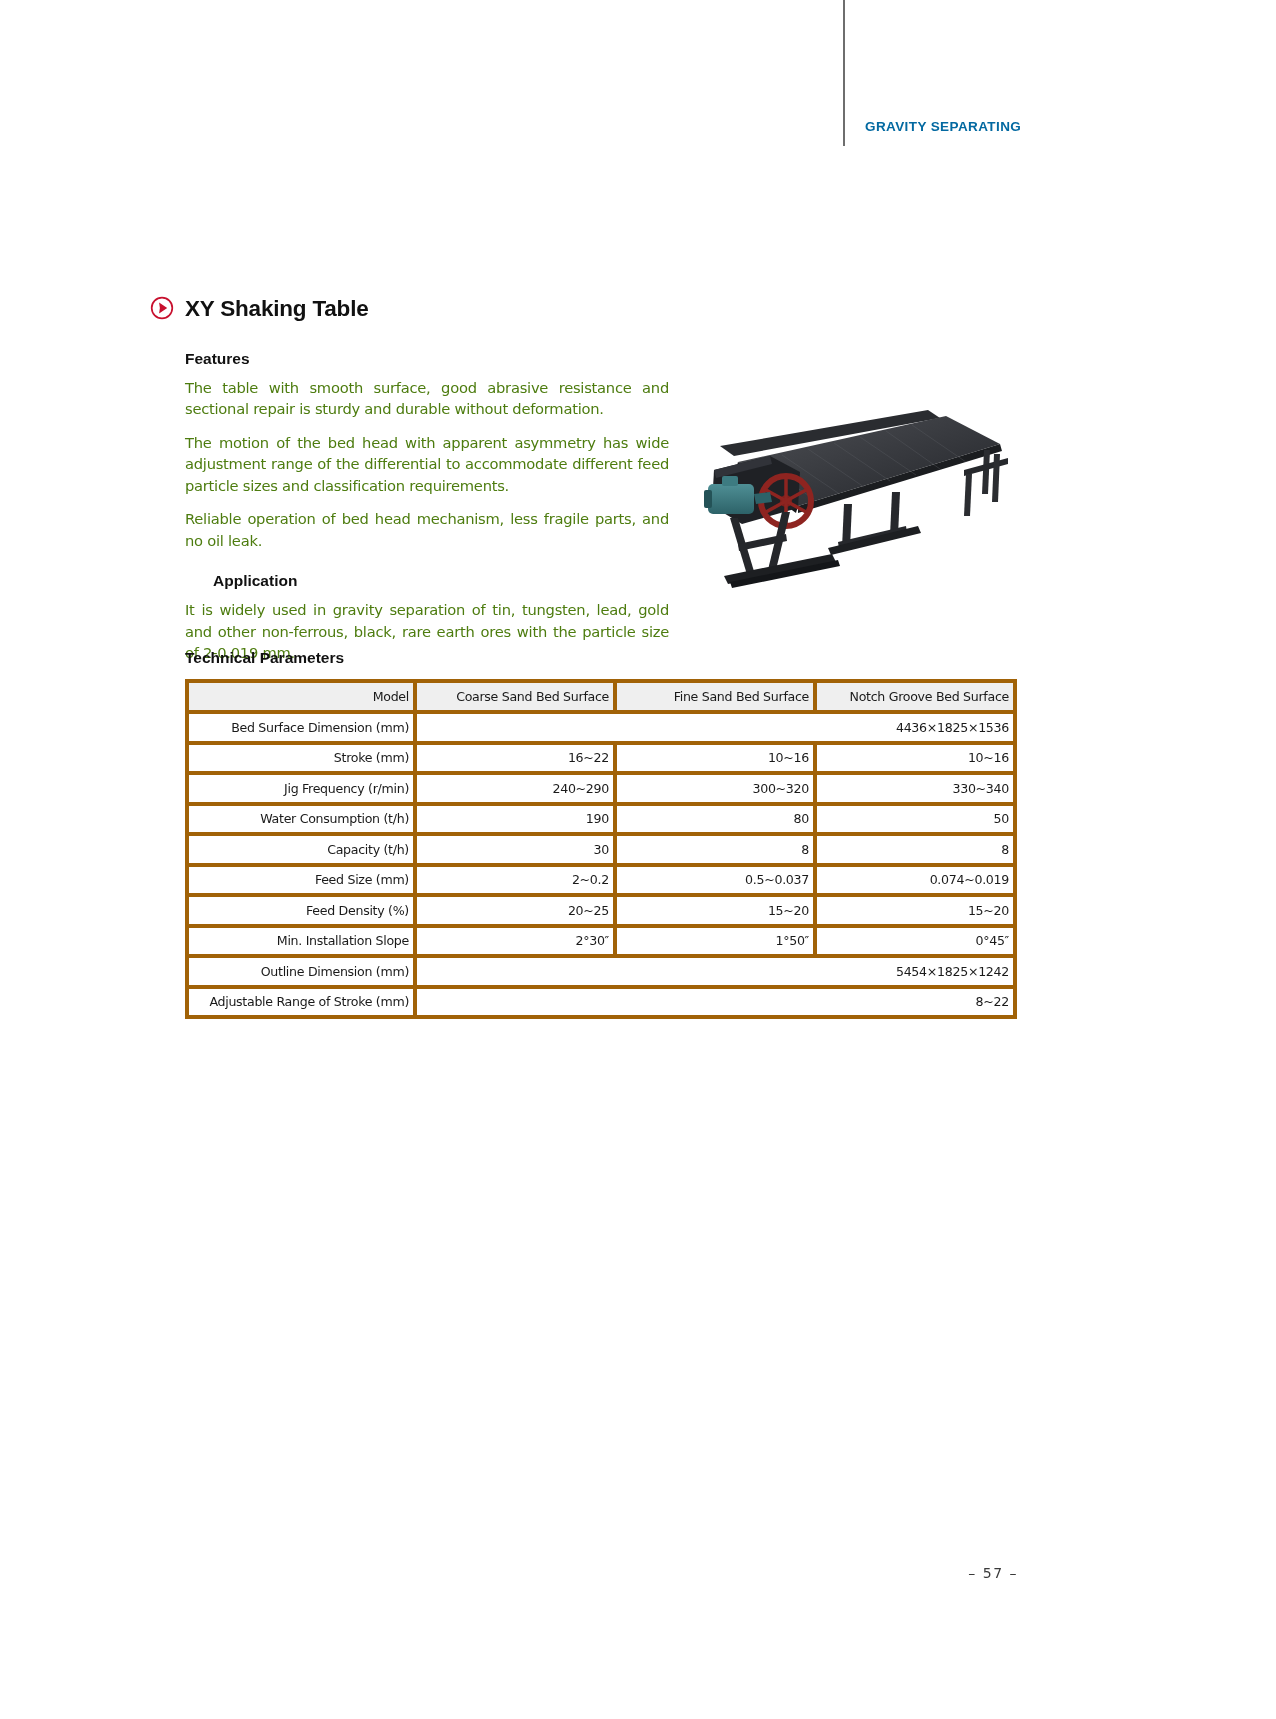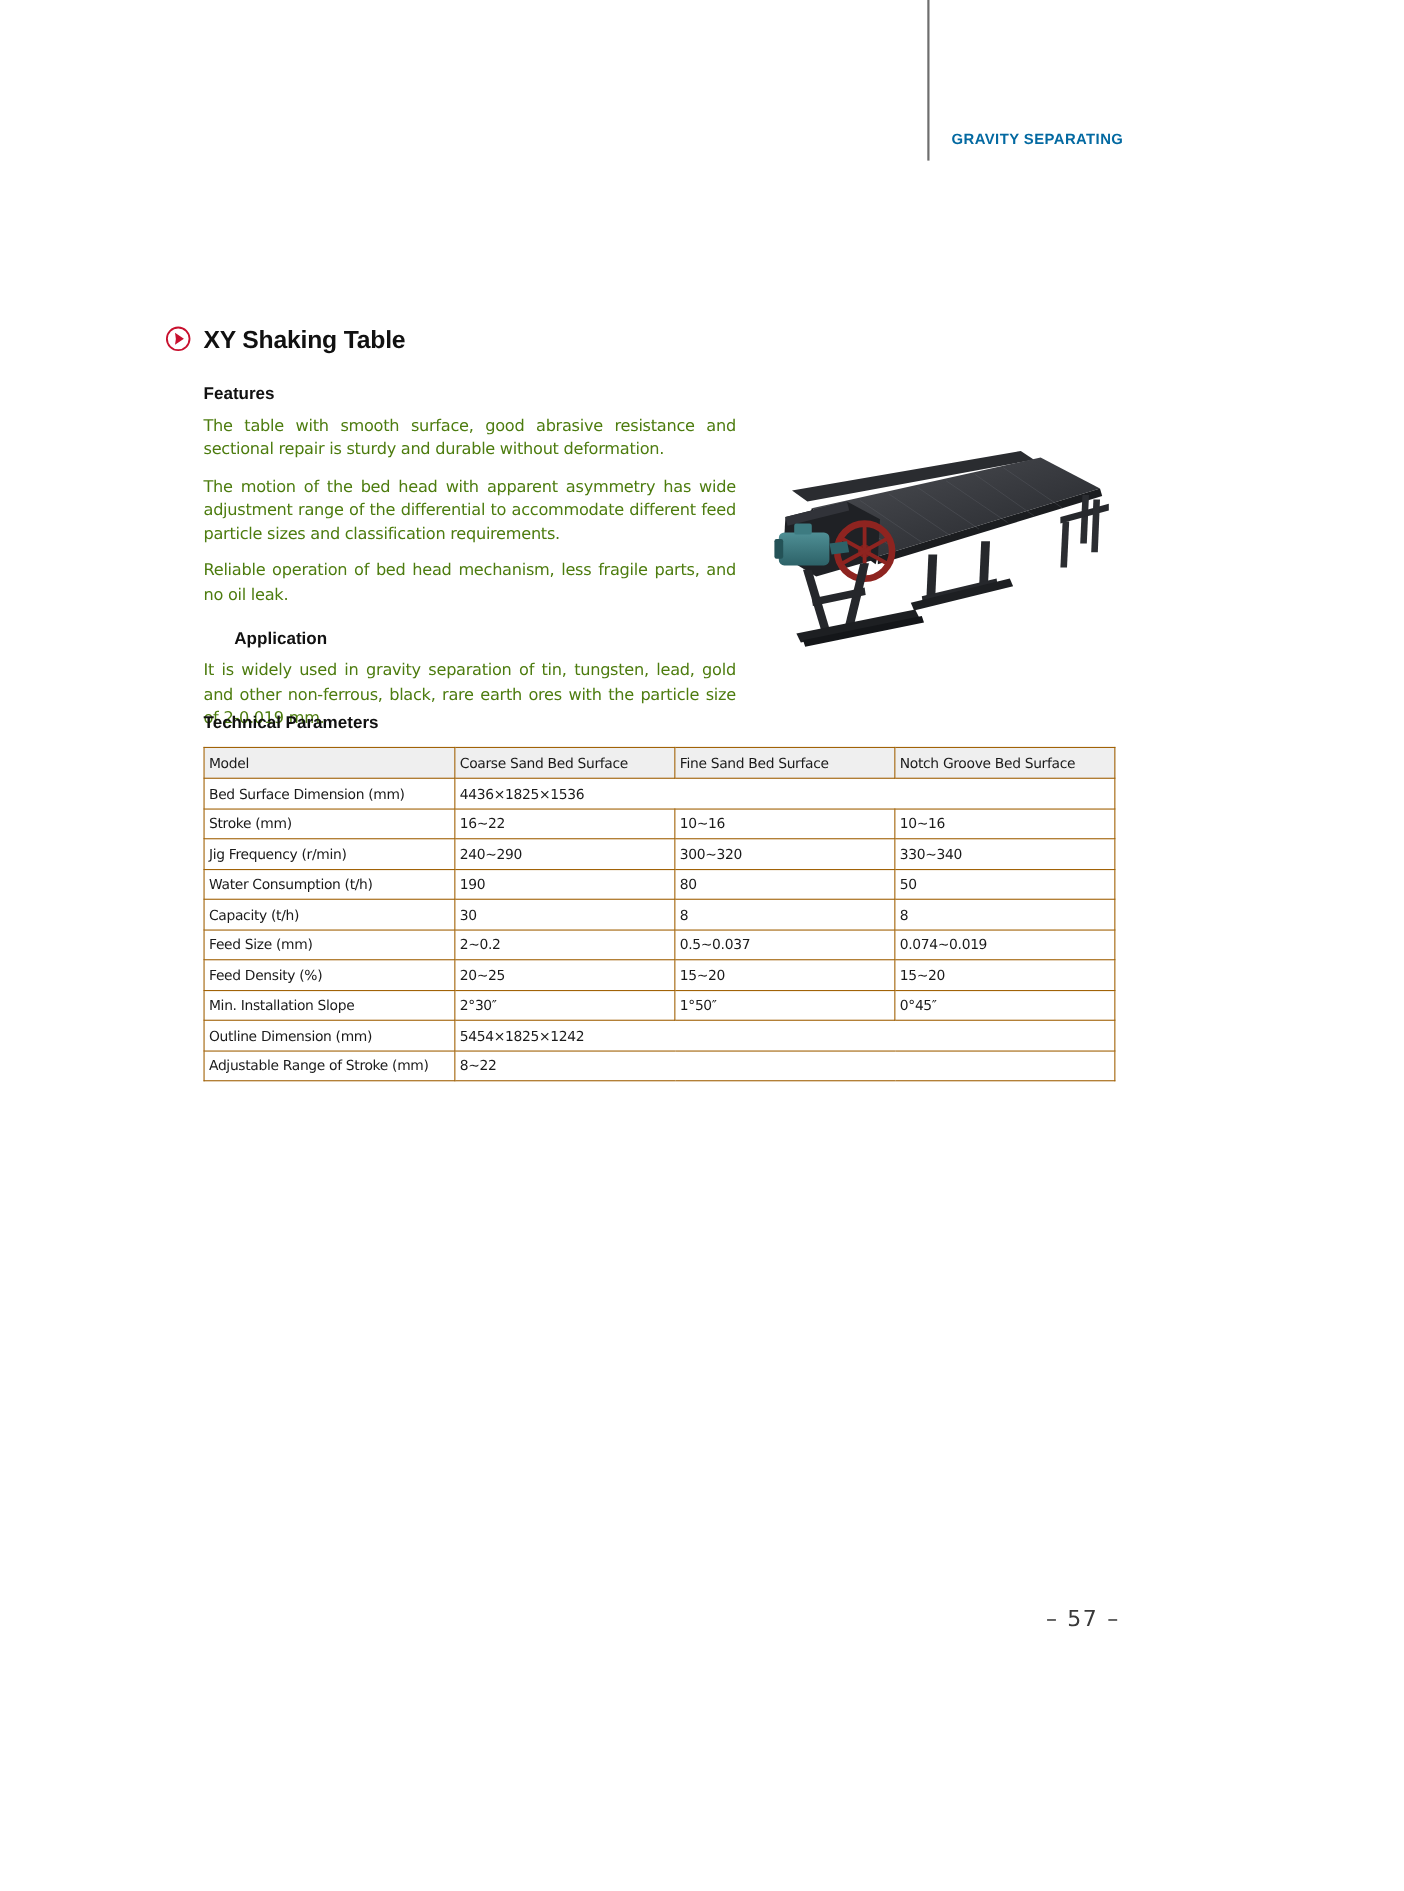--- a/index.html
+++ b/index.html
@@ -132,41 +132,41 @@
     width: 828px;
   }
   table.spec {
     border-collapse: collapse;
     width: 828px;
     table-layout: fixed;
     font-family: "DejaVu Sans", sans-serif;
   }
   table.spec th,
   table.spec td {
-    border: 1px solid #a16207;
-    text-align: left;
+    border: 4px solid #a16207;
+    text-align: right;
     vertical-align: middle;
     height: 26.5px;
     font-size: 12.6px;
     font-weight: 400;
     color: #1a1a1a;
     padding: 0 4px;
     letter-spacing: -0.3px;
   }
   table.spec thead th {
     background: #efefef;
     height: 27px;
   }
   col.c-label { width: 228px; }
   col.c-data  { width: 200px; }
   .folio {
     position: absolute;
     right: 258px;
-    top: 1459px;
-    font-size: 20px;
+    top: 1565px;
+    font-size: 14px;
     color: #3a3a3a;
     letter-spacing: 1.5px;
     font-family: "DejaVu Sans", sans-serif;
   }
 </style>
 </head>
 <body>
 
 <div class="page-header">
   <div class="header-rule"></div>

